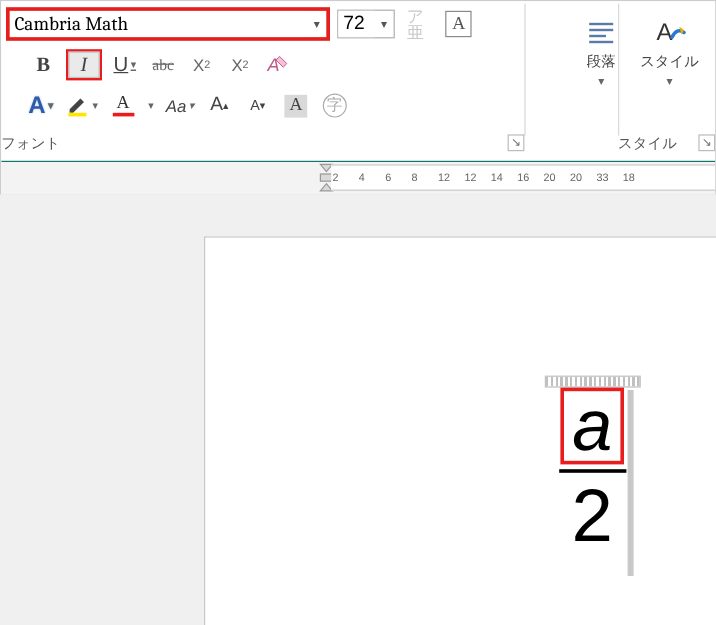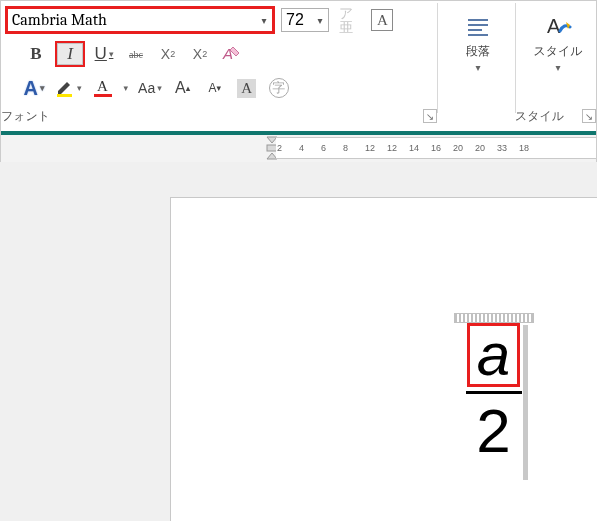--- a/index.html
+++ b/index.html
@@ -1,47 +1,47 @@
 <!DOCTYPE html>
 <html><head>
 <meta charset="utf-8">
 <style>
   * { box-sizing: border-box; margin: 0; padding: 0; font-family: "Meiryo UI", "Segoe UI", sans-serif; }
   body { background: #fff; width: 597px; height: 521px; overflow: hidden; border:1px solid #ccc; }
 
-  .ribbon { background: #fff; position: relative; height: 134px; border-bottom: 4px solid #0f766e;}
+  .ribbon { background: #fff; position: relative; height: 134px; border-bottom: 1px solid #0f766e;}
   .row1 { display:flex; align-items:center; padding:4px 6px 0 6px; gap:6px; height:34px;}
   .row2 { display:flex; align-items:center; padding:4px 6px 0 24px; gap:10px; height:34px;}
   .row3 { display:flex; align-items:center; padding:4px 6px 0 22px; gap:10px; height:34px;}
 
   .font-select { display:flex; align-items:center; border:1px solid #b0b0b0; height:24px; background:#fff; }
   .font-select input { border:none; outline:none; font-size:16px; font-family: "Cambria", serif; height:22px; padding:0 4px; width:248px;}
   .font-select .chev, .size-select .chev { width:16px; height:22px; display:flex; align-items:center; justify-content:center; color:#555; font-size:10px; border-left:none;}
   .size-select { display:flex; align-items:center; border:1px solid #b0b0b0; height:24px; background:#fff; margin-left:2px;}
   .size-select input { border:none; outline:none; font-size:16px; text-align:left; padding:0 4px; height:22px; width:30px;}
 
   .ghost-btn { color:#c8c8c8; font-size:14px; line-height:1; display:flex; flex-direction:column; align-items:center; gap:0; padding:2px 4px;}
   .box-a { border:1px solid #8a8a8a; color:#555; width:22px; height:22px; display:flex; align-items:center; justify-content:center; font-family: serif; font-size:15px; margin-left:8px;}
 
   .tool { height:24px; min-width:22px; display:flex; align-items:center; justify-content:center; font-size:15px; color:#444; position:relative; }
   .tool .dd { font-size:9px; color:#666; margin-left:2px;}
   .tool svg { display:block; }
 
   .bold { font-family:"Times New Roman",serif; font-weight:700; font-size:17px;}
   .italic { font-family:"Times New Roman",serif; font-style:italic; font-size:17px; background:#eaeaea; border:1px solid #c4c4c4; width:26px; height:22px; display:flex; align-items:center; justify-content:center;}
   .under { font-family:"Times New Roman",serif; text-decoration:underline; font-size:17px;}
-  .strike { font-family:"Times New Roman",serif; text-decoration:line-through; font-size:10px; color:#666;}
+  .strike { font-family:"Times New Roman",serif; text-decoration:line-through; font-size:13px; color:#666;}
   .subsup { font-family:"Times New Roman",serif; font-size:14px; position:relative; color:#666;}
   .subsup sup, .subsup sub { font-size:9px; }
 
   .big-a-outline { font-family:serif; font-weight:700; font-size:20px; color:#2e5aa8; text-shadow:0 0 2px #a8c0e8;}
   .fontcolor { display:flex; flex-direction:column; align-items:center; gap:0;}
   .fontcolor .A { font-family:serif; font-size:15px; color:#333; line-height:1;}
   .fontcolor .bar { height:3px; width:18px; background:#e81e1e; display:block;}
-  .case { font-family:serif; font-size:14px;}
+  .case { font-family:serif; font-size:14px;font-style:italic;}
   .grow { font-family:serif; font-size:16px;}
   .grow sup { font-size:9px; vertical-align:top;}
   .grow.small { font-size:12px;}
   .circled { border:1px solid #aaa; border-radius:50%; width:20px; height:20px; display:flex; align-items:center; justify-content:center; color:#aaa; font-size:13px;}
   .hiliteA { background:#d9d9d9; padding:1px 4px; font-family:serif; font-size:15px;}
 
   .group-divider { width:0; border-right:1px solid #d8d8d8; height:110px; position:absolute; top:2px;}
   .labels { position:absolute; bottom:4px; left:0; right:0; height:22px; display:flex; }
   .label { font-size:12px; color:#555; display:flex; align-items:center; justify-content:space-between; gap:4px; }
   .launcher { font-size:10px; color:#777; border:1px solid #bbb; width:14px; height:14px; display:flex; align-items:center; justify-content:center; margin-left:6px;}
@@ -149,21 +149,21 @@
         <span class="hiliteA">A</span>
       </div>
     <div class="tool">
         <span class="circled">字</span>
       </div>
   </div>
 
   <div class="group-divider" style="left:436px;"></div>
   <div class="group-divider" style="left:514px;"></div>
 
-  <div class="big-btn" style="position:absolute; left:448px; top:12px; width:58px;">
+  <div class="big-btn" style="position:absolute; left:471px; top:12px; width:58px;">
     <svg viewBox="0 0 28 28">
       <rect x="4" y="6" width="20" height="2" fill="#5a7aa8"></rect>
         <rect x="4" y="11" width="20" height="2" fill="#5a7aa8"></rect>
         <rect x="4" y="16" width="14" height="2" fill="#5a7aa8"></rect>
         <rect x="4" y="21" width="20" height="2" fill="#5a7aa8"></rect>
     </svg>
     <span>段落</span>
     <span class="chev-dn">▾</span>
   </div>
 

